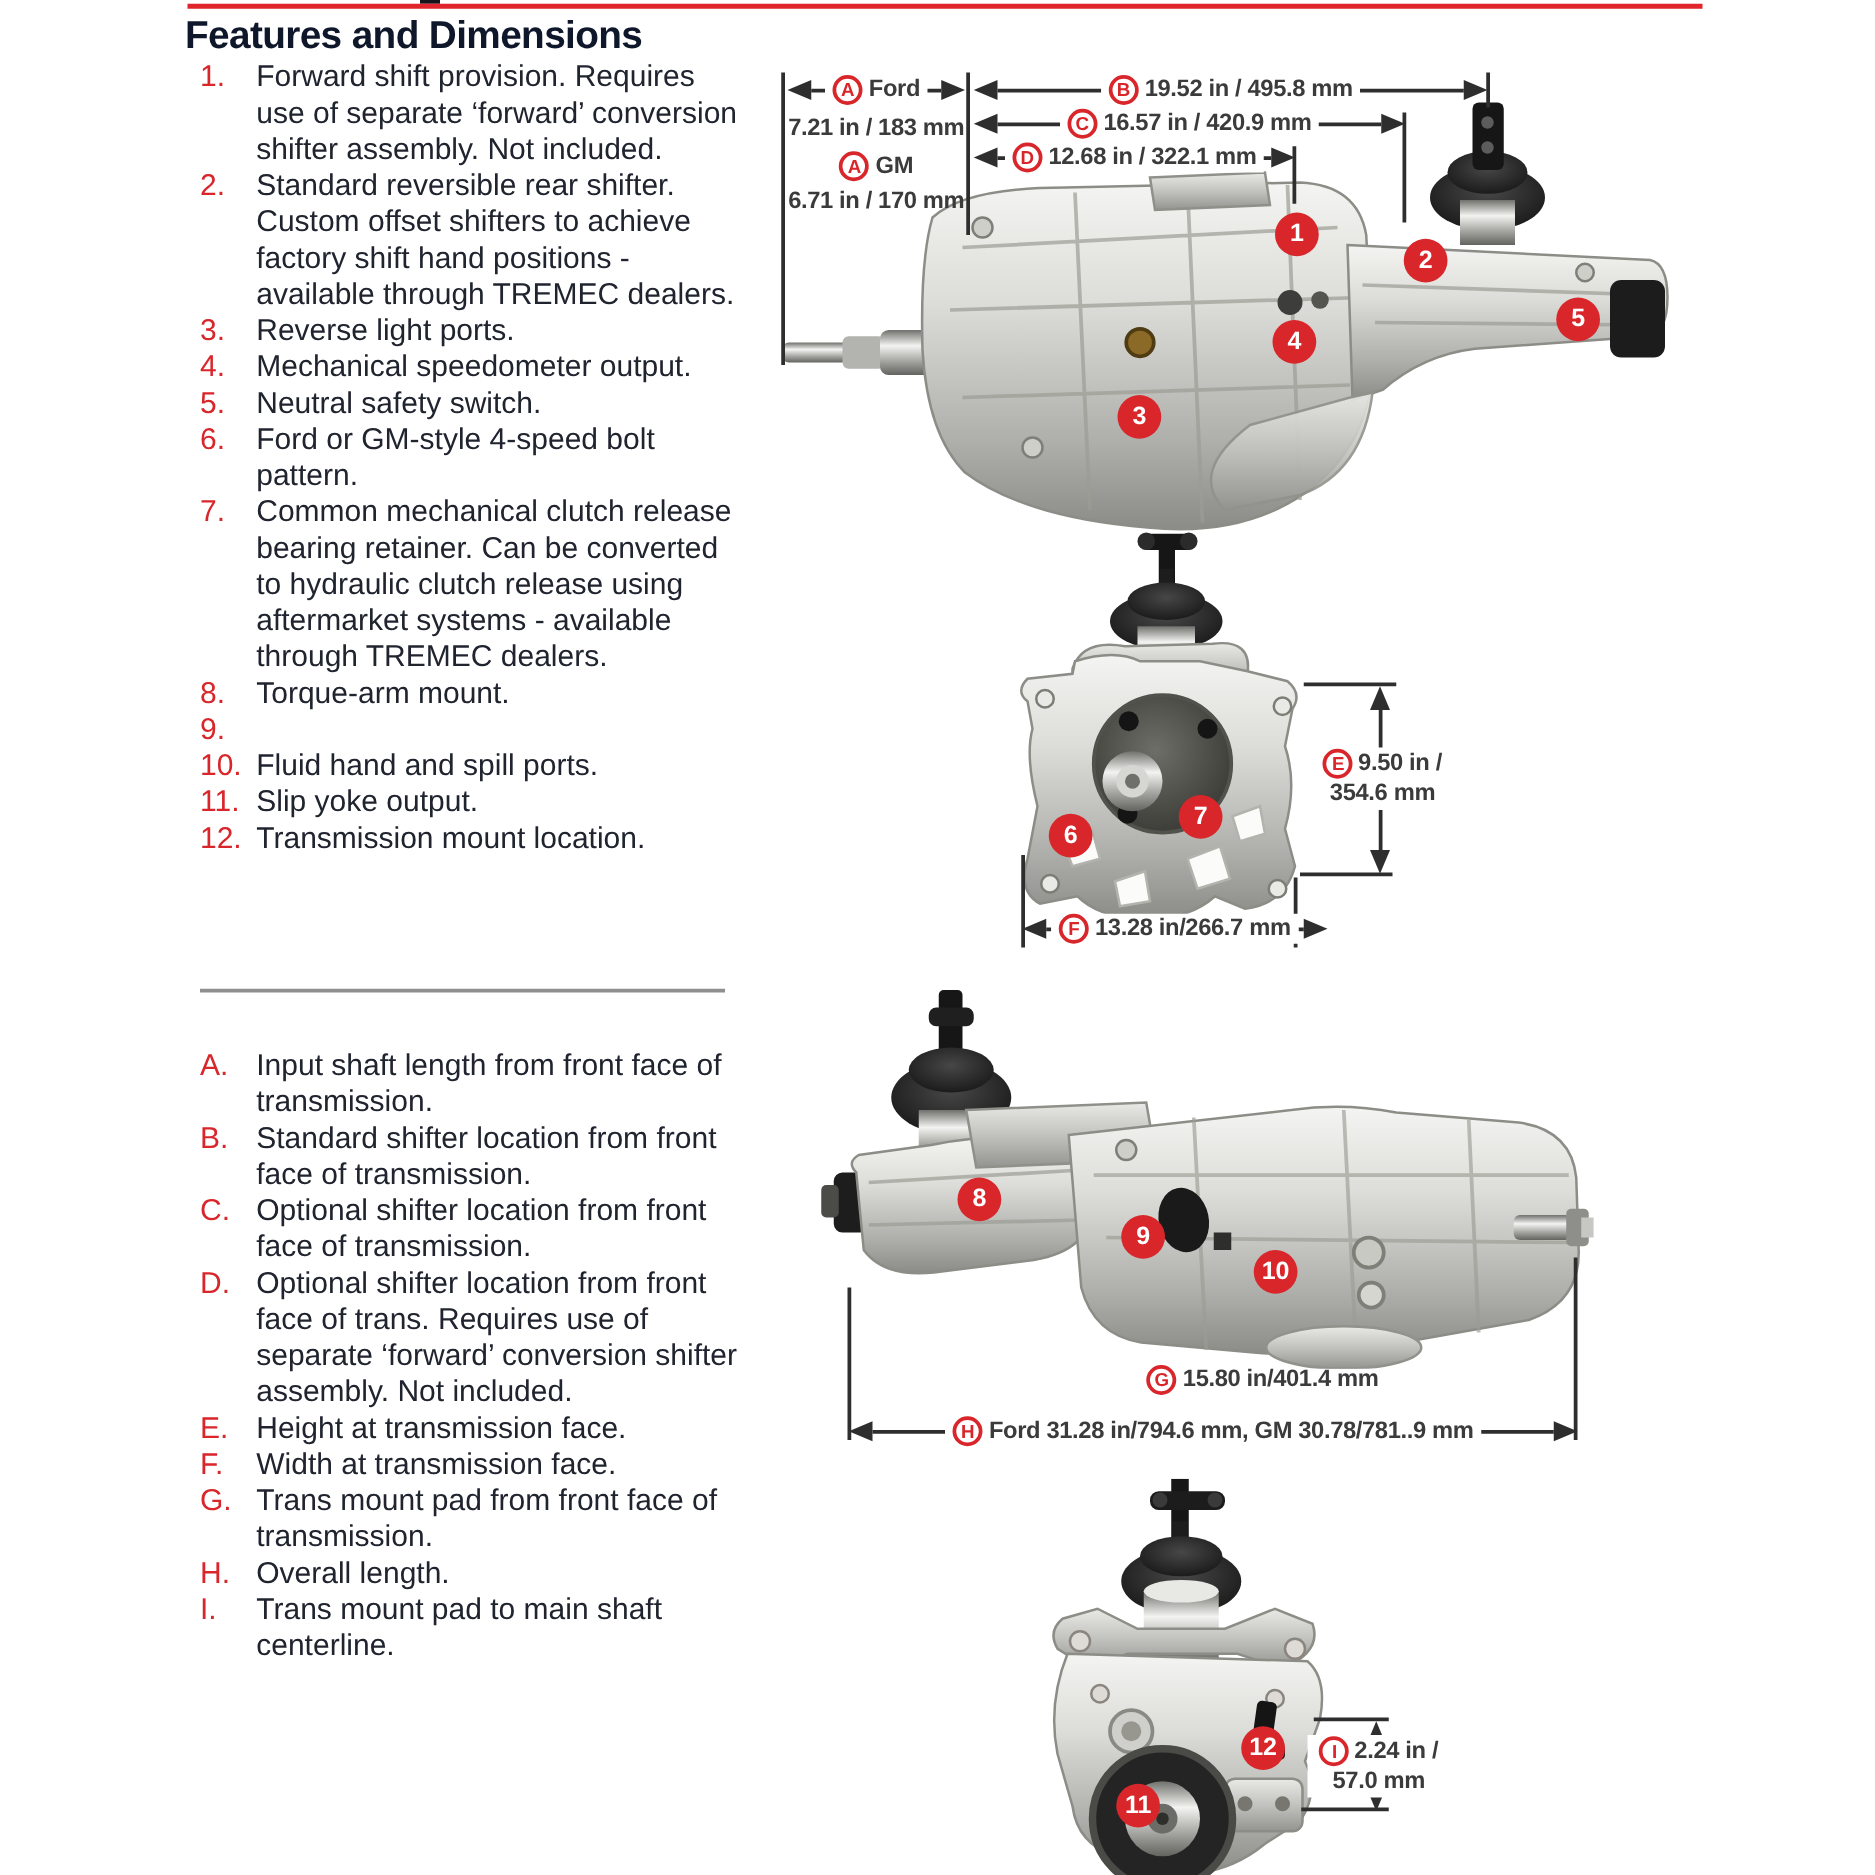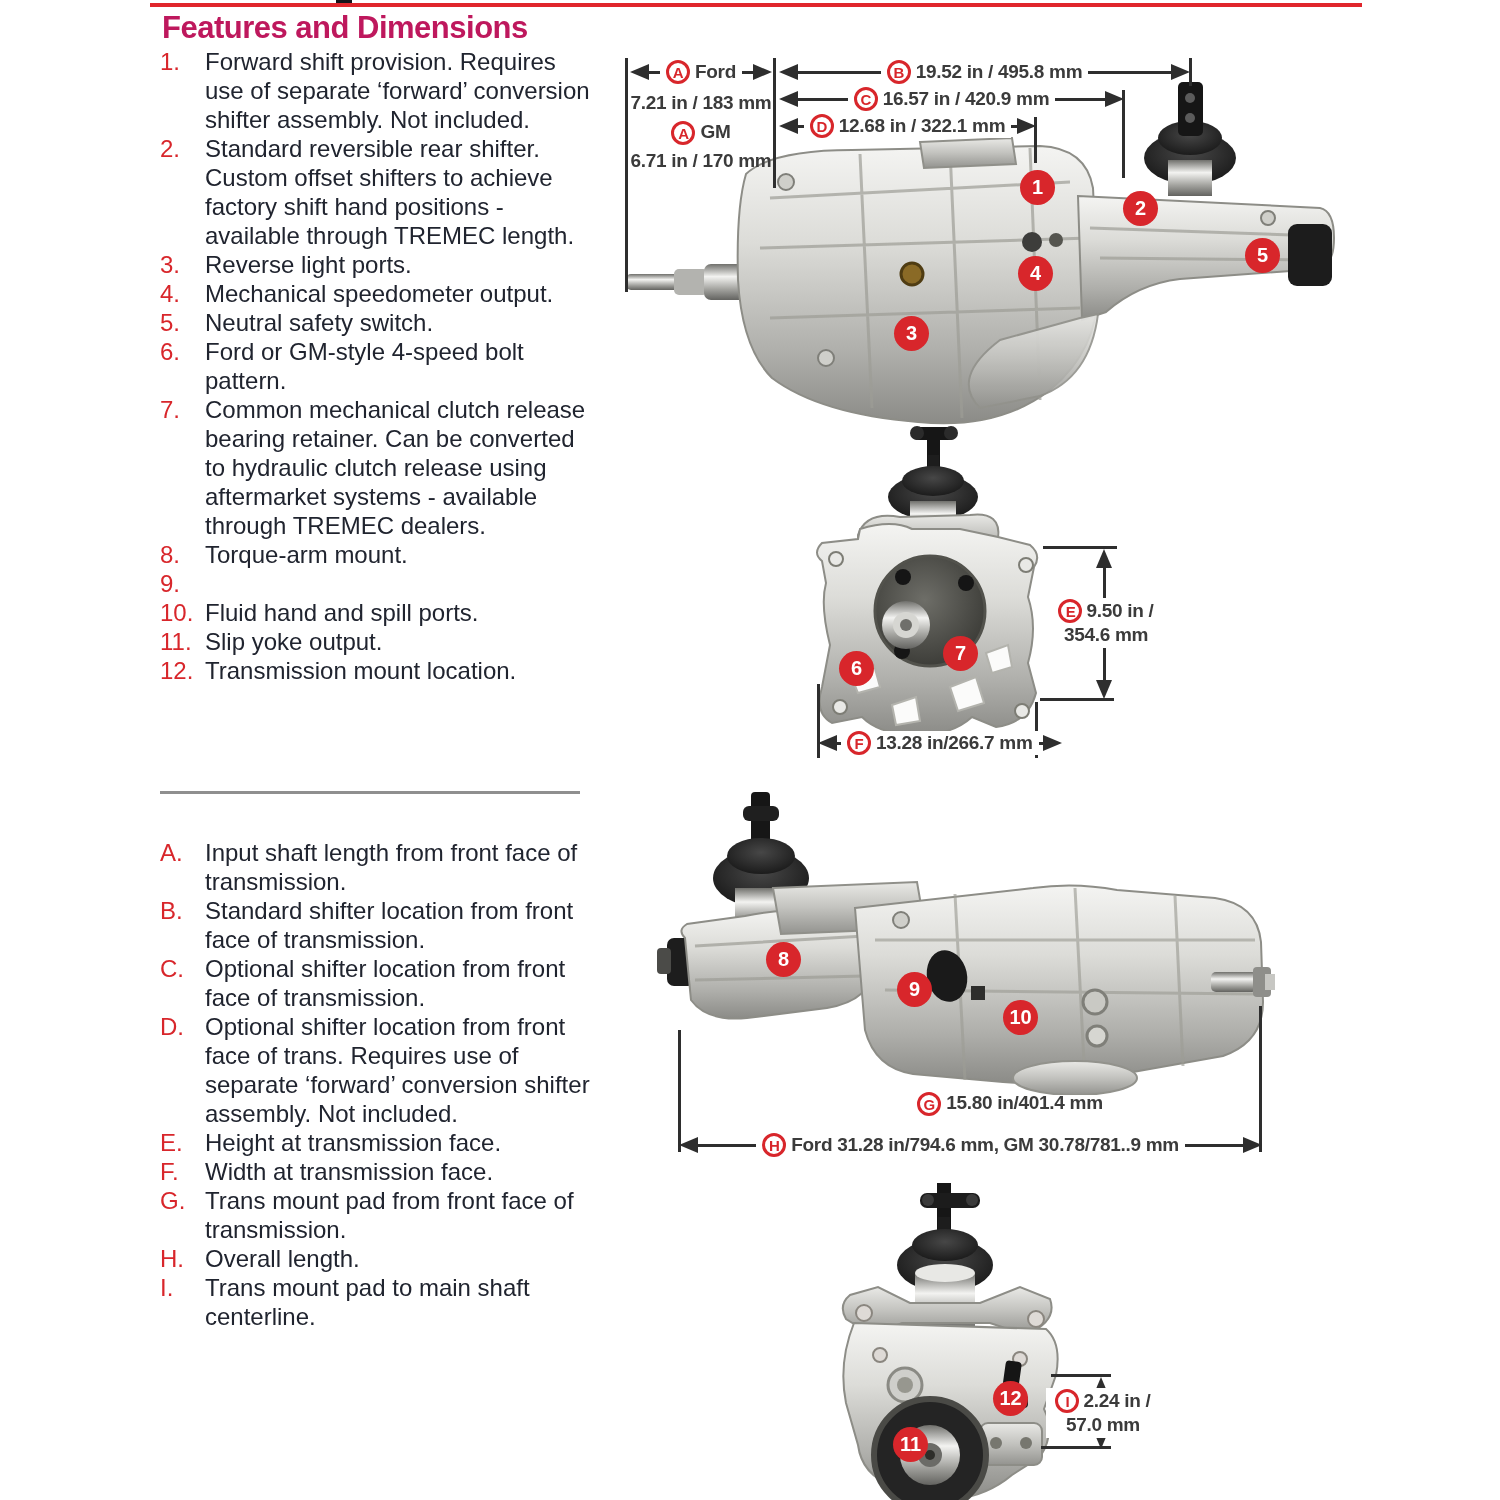--- a/index.html
+++ b/index.html
@@ -2,21 +2,21 @@
 <html><head>
 <meta charset="utf-8">
 <style>
   html,body{margin:0;padding:0;background:#fff;}
   .page{position:relative;width:1500px;height:1500px;background:#ffffff;overflow:hidden;
         font-family:"Liberation Sans", sans-serif;color:#1e222e;}
   
   .top-rule{position:absolute;left:150px;top:3px;width:1212px;height:4px;background:#e0262c;}
   .top-cut{position:absolute;left:336px;top:0;width:16px;height:3px;background:#14141a;}
   
-  .title{position:absolute;left:162px;top:10px;font-size:31px;font-weight:700;color:#be185d;letter-spacing:-0.5px;}
+  .title{position:absolute;left:148px;top:10px;font-size:31px;font-weight:700;color:#0f172a;letter-spacing:-0.5px;}
   .list{position:absolute;left:160px;width:436px;}
   .feat-list{top:47px;}
   .def-list{top:838px;}
   .item{display:flex;font-size:24px;line-height:29px;color:#20242f;}
   .item .marker{width:45px;flex:none;color:#d8262b;}
   .divider{position:absolute;left:160px;top:791px;width:420px;height:3px;background:#8f8f8f;}
   
   .dim{position:absolute;display:flex;align-items:center;height:24px;}
   .dim .ln{flex:1;height:3px;background:#2e2e2e;min-width:4px;}
   .ah-l{width:0;height:0;border-top:8px solid transparent;border-bottom:8px solid transparent;
@@ -35,21 +35,21 @@
   .ah-u{width:0;height:0;border-left:8px solid transparent;border-right:8px solid transparent;
         border-bottom:19px solid #2e2e2e;}
   .ah-d{width:0;height:0;border-left:8px solid transparent;border-right:8px solid transparent;
         border-top:19px solid #2e2e2e;}
   .vlabel{position:absolute;background:#fff;text-align:center;font-size:19px;font-weight:700;color:#3b3b3b;
           line-height:24px;white-space:nowrap;letter-spacing:-0.3px;padding:1px 2px;}
   .vlabel .row{display:flex;align-items:center;justify-content:center;gap:4px;}
   
   .co{position:absolute;width:35px;height:35px;border-radius:50%;background:#d8262b;color:#fff;
       display:flex;align-items:center;justify-content:center;font-size:20px;font-weight:700;}
-  .glabel{position:absolute;display:flex;gap:5px;font-size:19px;font-weight:700;
+  .glabel{position:absolute;display:flex;align-items:center;gap:5px;font-size:19px;font-weight:700;
           color:#3b3b3b;white-space:nowrap;letter-spacing:-0.3px;}
   svg{position:absolute;}
 </style>
 </head>
 <body>
 
 <div class="page">
 
   <svg width="0" height="0">
     <defs>
@@ -86,21 +86,21 @@
 
   <div class="title">Features and Dimensions</div>
 
   <div class="list feat-list">
     <div class="item">
         <span class="marker">1.</span>
         <span>Forward shift provision. Requires use of separate ‘forward’ conversion shifter assembly. Not included.</span>
       </div>
     <div class="item">
         <span class="marker">2.</span>
-        <span>Standard reversible rear shifter. Custom offset shifters to achieve factory shift hand positions - available through TREMEC length.</span>
+        <span>Standard reversible rear shifter. Custom offset shifters to achieve factory shift hand positions - available through TREMEC dealers.</span>
       </div>
     <div class="item">
         <span class="marker">3.</span>
         <span>Reverse light ports.</span>
       </div>
     <div class="item">
         <span class="marker">4.</span>
         <span>Mechanical speedometer output.</span>
       </div>
     <div class="item">

